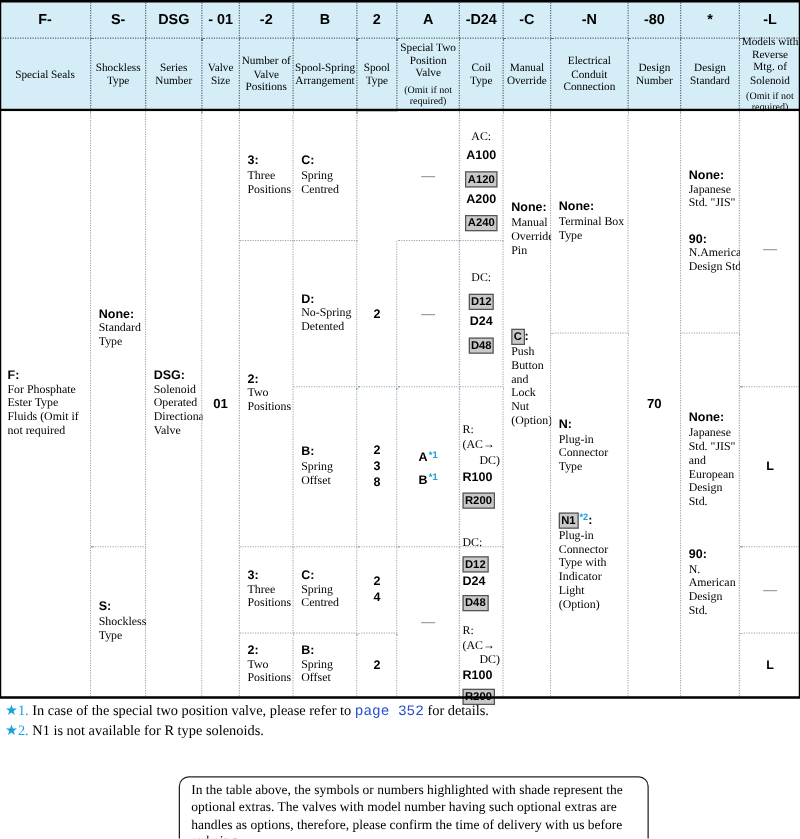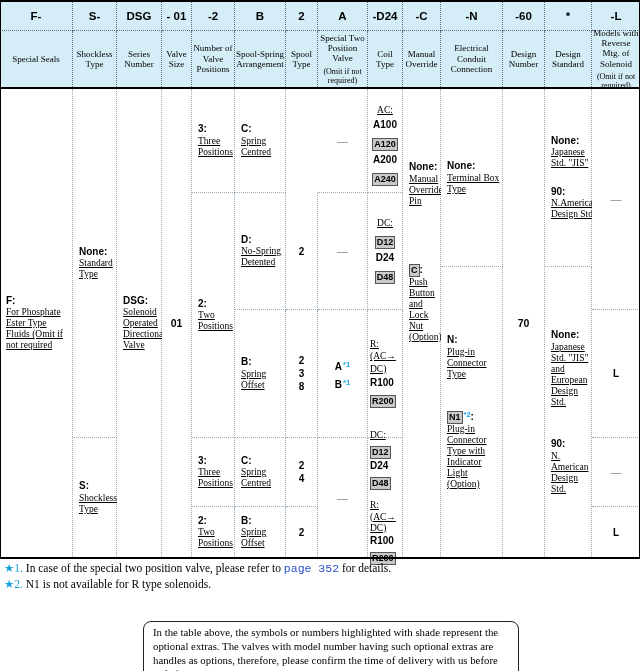--- a/index.html
+++ b/index.html
@@ -23,31 +23,31 @@
   .br0{border-right:none !important;}
   .bb0{border-bottom:none !important;}
   
   .c{position:absolute;box-sizing:border-box;background:#fff;
      border-right:1px dotted #9aaab6;border-bottom:1px dotted #9aaab6;
      display:flex;align-items:center;justify-content:center;}
   .col{flex-direction:column;}
   .left{align-items:flex-start;padding-left:6px;padding-right:2px;text-align:left;}
   .fe{justify-content:flex-end;padding-bottom:5px;}
   .bcode{font:bold 10px/1.25 "Liberation Sans",sans-serif;}
-  .bdesc{font:9.5px/1.16 "Liberation Serif",serif;text-decoration:underline;}
+  .bdesc{font:9.5px/1.16 "Liberation Serif",serif;}
   .num{font:bold 10px/1.3 "Liberation Sans",sans-serif;}
   .big{font:bold 10.5px "Liberation Sans",sans-serif;}
   .chip{display:inline-block;background:#c9c9c9;border:1px solid #555;
         padding:0 1px;font:bold 9px/11px "Liberation Sans",sans-serif;}
   .dash{color:#555;font:11px "Liberation Serif",serif;}
   .sup{color:#14a3e8;font:bold 7.5px "Liberation Sans",sans-serif;
        position:relative;top:-3px;margin-left:1px;}
   .ln{margin:1px 0;}
   .rz{width:30px;text-align:left;}
-  .tr{text-align:left;}
+  .tr{text-align:right;}
   .gap16{gap:16px;}.gap26{gap:26px;}.gap30{gap:30px;}.gap10{gap:10px;}
   .manual{justify-content:flex-start;padding-top:72px;gap:52px;}
   
   .fn{position:absolute;left:4px;font:11.5px "Liberation Serif",serif;white-space:nowrap;}
   .star{color:#18a0e0;}
   .plink{color:#2750cc;cursor:pointer;font-family:Liberation Mono, monospace;}
   .note{position:absolute;left:143px;top:621px;width:356px;box-sizing:content-box;
         border:1px solid #222;border-radius:8px;padding:4px 9px;
         font:10.8px/1.28 "Liberation Serif",serif;background:#fff;}
 </style>
@@ -64,21 +64,21 @@
   <div class="hcode" style="left:73px;width:44px">S-</div>
   <div class="hcode" style="left:117px;width:45px">DSG</div>
   <div class="hcode" style="left:162px;width:30px">- 01</div>
   <div class="hcode" style="left:192px;width:43px">-2</div>
   <div class="hcode" style="left:235px;width:51px">B</div>
   <div class="hcode" style="left:286px;width:32px">2</div>
   <div class="hcode" style="left:318px;width:50px">A</div>
   <div class="hcode" style="left:368px;width:35px">-D24</div>
   <div class="hcode" style="left:403px;width:38px">-C</div>
   <div class="hcode" style="left:441px;width:62px">-N</div>
-  <div class="hcode" style="left:503px;width:42px">-60</div>
+  <div class="hcode" style="left:503px;width:42px">-80</div>
   <div class="hcode" style="left:545px;width:47px">*</div>
   <div class="hcode br0" style="left:592px;width:48px">-L</div>
 
   <div class="hdesc" style="left:0;width:73px">Special Seals</div>
   <div class="hdesc" style="left:73px;width:44px">Shockless Type</div>
   <div class="hdesc" style="left:117px;width:45px">Series Number</div>
   <div class="hdesc" style="left:162px;width:30px">Valve Size</div>
   <div class="hdesc" style="left:192px;width:43px">Number of Valve Positions</div>
   <div class="hdesc" style="left:286px;width:32px">Spool Type</div>
   <div class="hdesc" style="left:235px;width:51px">Spool-Spring Arrangement</div>

